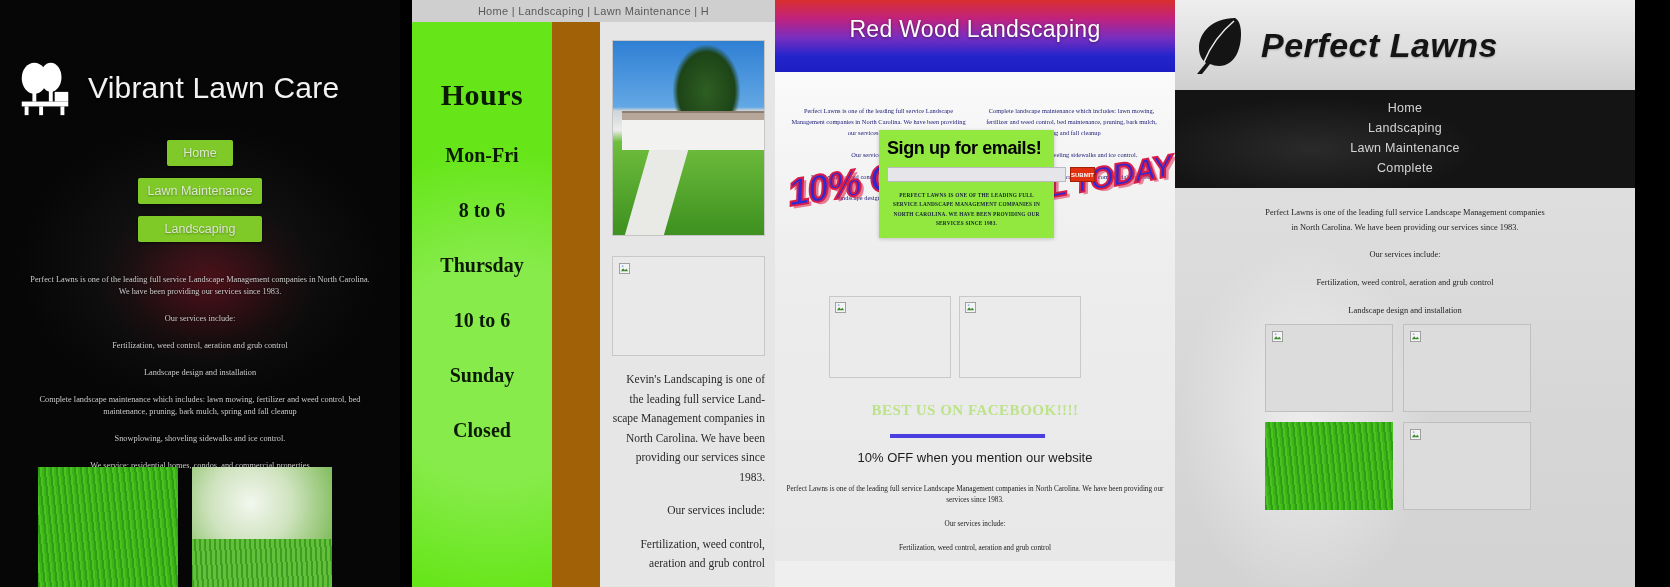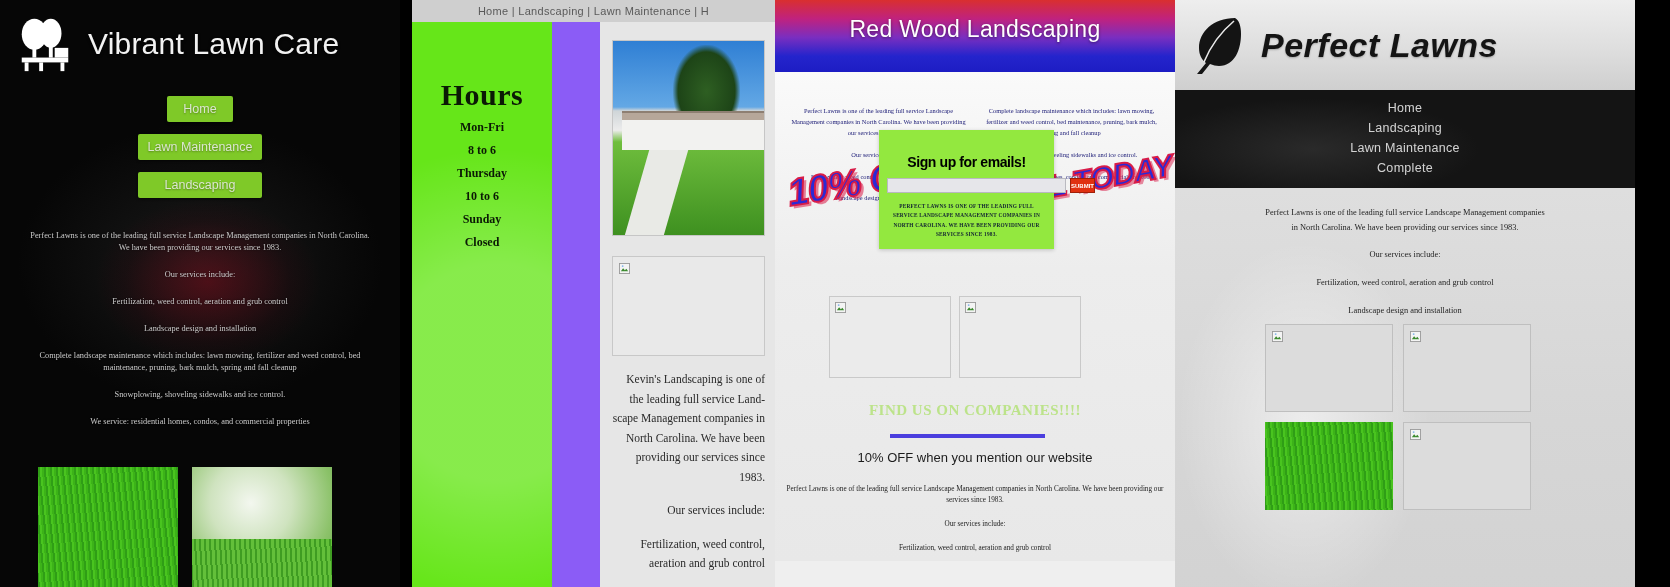--- a/index.html
+++ b/index.html
@@ -8,21 +8,21 @@
 
   .strip { display:flex; width:1670px; height:587px; }
 
   
   .p1 { position:relative; width:400px; height:587px; background:#0a0a0a; overflow:hidden;
         background-image:
           radial-gradient(ellipse 150px 110px at 52% 48%, rgba(120,10,25,.55) 0%, rgba(60,5,15,.18) 55%, rgba(0,0,0,0) 75%),
           radial-gradient(ellipse 260px 200px at 50% 45%, rgba(28,28,28,.85) 0%, rgba(6,6,6,1) 70%),
           linear-gradient(180deg,#141414 0%,#0b0b0b 32%,#080808 60%,#0a0a0a 100%);
   }
-  .p1-logo-row { display:flex; align-items:center; padding:10px 0 0 14px; height:78px; }
+  .p1-logo-row { display:flex; align-items:center; padding:10px 0 0 14px; height:78px;margin-top:44px; }
   .p1-mark { width:62px; height:62px; flex:0 0 62px; }
   .p1-title { color:#f2f2f2; font-size:30px; letter-spacing:.2px; margin-left:12px;
               text-shadow:0 1px 3px rgba(0,0,0,.9); white-space:nowrap; }
   .p1-nav { margin-top:18px; display:flex; flex-direction:column; align-items:center; gap:12px; }
   .p1-btn { background:#86d42a; color:#e7f3da; font-size:12.5px; text-align:center;
             padding:6px 0; border-radius:2px; text-shadow:0 1px 2px rgba(0,0,0,.35);
             box-shadow:0 1px 3px rgba(0,0,0,.6); opacity:.95; }
   .p1-btn.b1 { width:66px; }
   .p1-btn.b2 { width:124px; }
   .p1-btn.b3 { width:124px; }
@@ -35,30 +35,30 @@
       repeating-linear-gradient(84deg, #2f9e16 0 2px, #49c41f 2px 4px, #3cb318 4px 6px),
       repeating-linear-gradient(12deg, rgba(0,0,0,.12) 0 3px, rgba(255,255,255,.10) 3px 6px),
       #3cb81b; }
   .grass-b { background:
       radial-gradient(circle at 42% 30%, #f3f7ef 0%, #cfe3bf 35%, #8cc26a 70%, #5aa33d 100%); position:relative; }
   .grass-b::after { content:""; position:absolute; left:0; right:0; bottom:0; height:40%;
       background:repeating-linear-gradient(86deg,#3f9d22 0 2px,#63c03a 2px 5px); }
 
   
   .p2 { position:relative; width:375px; height:587px; background:#000; overflow:hidden; }
-  .p2-page { position:absolute; left:12px; top:0; width:363px; height:587px; background:#8b5cf6; }
+  .p2-page { position:absolute; left:12px; top:0; width:363px; height:587px; background:#a16207; }
   .p2-topnav { height:22px; background:#cfcfcf; color:#5a5a5a; font-size:11px;
                display:flex; align-items:center; justify-content:center; white-space:nowrap;
                letter-spacing:.3px; overflow:hidden; }
   .p2-cols { display:flex; height:565px;gap:48px; }
   .p2-side { width:140px; background:#66e619; position:relative;
              background-image:radial-gradient(circle at 60% 62%, rgba(255,255,255,.22) 0 30%, rgba(255,255,255,0) 62%);
              text-align:center; font-family:"Liberation Serif", serif; color:#0b1a05; }
   .p2-h { font-size:30px; font-weight:bold; padding-top:56px; letter-spacing:.5px; }
-  .p2-l { font-size:12px; font-weight:bold; margin-top:8px; }
+  .p2-l { font-size:20px; font-weight:bold; margin-top:32px; }
   .p2-main { flex:1; background:#e6e6e6; padding:18px 10px 0 12px; }
   .p2-hero { width:100%; height:196px; border:1px solid #c6c6c6; position:relative; overflow:hidden;
              background:linear-gradient(180deg,#2f7fd4 0%,#63a8e5 34%,#cfd5d8 36%,#ececec 46%,#6fbe3d 52%,#3e9020 100%); }
   .p2-hero .tree { position:absolute; left:40%; top:2%; width:44%; height:40%;
              background:radial-gradient(ellipse at 50% 60%, #2e5f22 0%, #1d4417 60%, rgba(29,68,23,0) 72%); }
   .p2-hero .house { position:absolute; left:6%; right:0; top:36%; height:20%;
              background:linear-gradient(180deg,#b6a79a 0 18%,#f2f2f0 18% 100%); border-top:2px solid #8e7f72; }
   .p2-hero .walk { position:absolute; left:16%; top:56%; width:26%; height:44%;
              background:#e9eae6; transform:skewX(-16deg); }
   .p2-ph { width:100%; height:100px; border:1px solid #c8c8c8; background:#e9e9e9; margin-top:20px; padding:6px; }
@@ -84,22 +84,22 @@
   .p3-off { position:absolute; left:12px; top:88px; transform:rotate(-9deg);
             font-family:"Liberation Sans", sans-serif; font-weight:bold; font-style:italic;
             font-size:38px; color:#2a2ad6; -webkit-text-stroke:2px #d81c48;
             text-shadow:3px 3px 0 rgba(216,28,72,.55); letter-spacing:-1px; white-space:nowrap; }
   .p3-call { position:absolute; right:2px; top:92px; transform:rotate(-10deg);
             font-family:"Liberation Sans", sans-serif; font-weight:bold; font-style:italic;
             font-size:31px; color:#2a2ad6; -webkit-text-stroke:2px #d81c48;
             text-shadow:3px 3px 0 rgba(216,28,72,.5); letter-spacing:-1px; white-space:nowrap; }
   .p3-signup { position:absolute; left:104px; top:58px; width:175px; background:#93e83f;
                padding:8px 8px 10px 8px; box-shadow:0 1px 4px rgba(0,0,0,.2); }
-  .p3-su-title { font-family:"Liberation Sans", sans-serif; font-weight:bold; font-size:14px;
-                 color:#000; text-align:center; letter-spacing:-.4px;margin-top:16px; }
+  .p3-su-title { font-family:"Liberation Sans", sans-serif; font-weight:bold; font-size:18px;
+                 color:#000; letter-spacing:-.4px; }
   .p3-su-row { display:flex; margin-top:8px; gap:4px; align-items:stretch; }
   .p3-su-input { flex:1; background:#e6e6ea; border:1px solid #b9b9c0; height:15px; }
   .p3-su-btn { width:42px; background:#e03010; color:#fff; font-size:6px; font-weight:bold;
                display:flex; align-items:center; justify-content:center; border:1px solid #a02008; }
   .p3-su-body { margin-top:9px; font-family:"Liberation Serif", serif; font-weight:bold;
                 font-size:5.3px; line-height:1.75; color:#123; text-align:center; letter-spacing:.2px; }
   .p3-phs { position:absolute; left:54px; top:224px; display:flex; gap:8px; }
   .p3-ph { width:122px; height:82px; border:1px solid #c9c9c9; background:#ebebeb; padding:5px; }
   .p3-fb { position:absolute; left:0; right:0; top:330px; text-align:center;
            font-family:"Liberation Serif", serif; font-weight:bold; font-size:15px;
@@ -263,21 +263,21 @@
         </div>
         <div class="p3-ph">
           <svg class="broken-img" viewBox="0 0 12 12">
             <rect x=".5" y=".5" width="11" height="11" fill="#f4f4f4" stroke="#9a9a9a"></rect>
             <path d="M2 9l2.5-3.2L6.4 8 8 6.2 10 9z" fill="#3b8a2e"></path>
             <circle cx="4" cy="3.4" r="1" fill="#7fb2e8"></circle>
           </svg>
         </div>
       </div>
 
-      <div class="p3-fb">FIND US ON COMPANIES!!!!</div>
+      <div class="p3-fb">BEST US ON FACEBOOK!!!!</div>
       <div class="p3-rule"></div>
       <div class="p3-promo">10% OFF when you mention our website</div>
 
       <div class="p3-bottom">
         <p>Perfect Lawns is one of the leading full service Landscape Management companies in North Carolina. We have been providing our services since 1983.</p>
         <p>Our services include:</p>
         <p>Fertilization, weed control, aeration and grub control</p>
 
       </div>
     </div>

